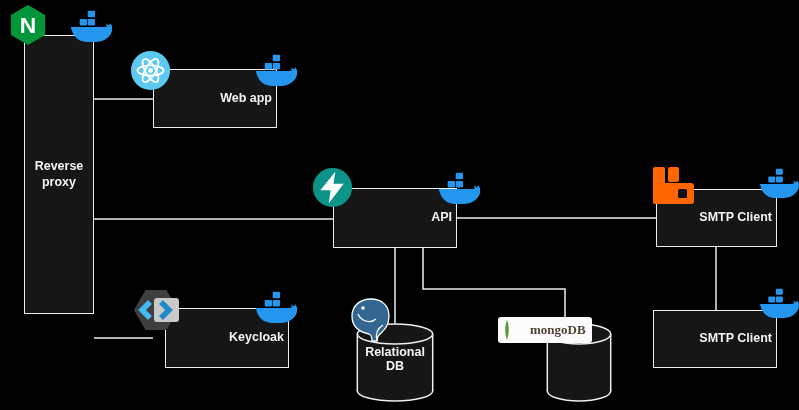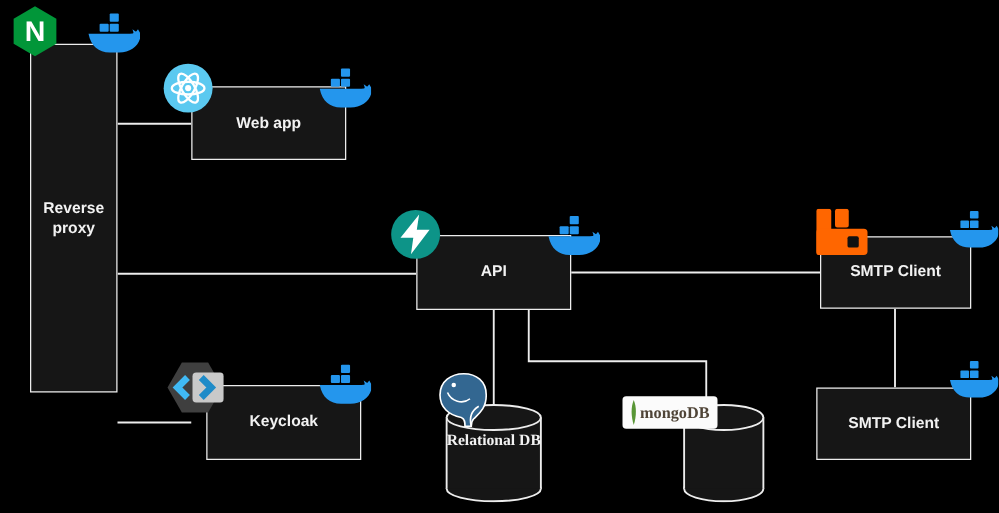--- a/index.html
+++ b/index.html
@@ -1,32 +1,32 @@
 <!DOCTYPE html>
 <html><head>
 <meta charset="utf-8">
 <style>
   html,body{margin:0;padding:0;background:#000;}
   .stage{position:relative;width:799px;height:410px;background:#000;overflow:hidden;
          font-family:"Liberation Sans", sans-serif;}
   .stage svg{display:block;}
   .connectors{position:absolute;left:0;top:0;}
   .node{position:absolute;background:#161616;border:1.5px solid #ededed;box-sizing:border-box;
-        display:flex;align-items:center;justify-content:center;color:#f2f2f2;
+        display:flex;align-items:center;justify-content:flex-end;color:#f2f2f2;
         font-size:12.5px;font-weight:700;text-align:center;line-height:1.25;}
   .node .node-label{padding:0 4px;}
   .cyl{position:absolute;}
   .cylpart{fill:#161616;stroke:#ededed;stroke-width:1.5;}
   .cylfill{fill:#161616;}
   .cylstroke{stroke:#ededed;stroke-width:1.5;}
   .cyl-label{position:absolute;left:0;right:0;text-align:center;color:#f2f2f2;
-             font-size:12.5px;font-weight:700;line-height:1.15;font-family:Liberation Serif, serif;}
+             font-size:12.5px;font-weight:700;line-height:1.15;}
   .icon{position:absolute;}
   .mongo-badge{position:absolute;left:498px;top:317px;height:26px;display:flex;align-items:center;
-               gap:0;background:#fbfbfb;border-radius:3px;padding:0 6px 0 4px;box-sizing:border-box;}
+               gap:18px;background:#fbfbfb;border-radius:3px;padding:0 6px 0 4px;box-sizing:border-box;}
   .mongo-text{font-family:"Liberation Serif", serif;font-size:13px;font-weight:700;color:#4f4437;}
 </style>
 </head>
 <body>
 
 <svg width="0" height="0" style="position:absolute" aria-hidden="true">
   <symbol id="sym-docker" viewBox="0 0 52 42">
     <g fill="#2496ed">
       <rect x="12" y="11" width="9" height="8" rx="1"></rect>
       <rect x="22" y="11" width="9" height="8" rx="1"></rect>

